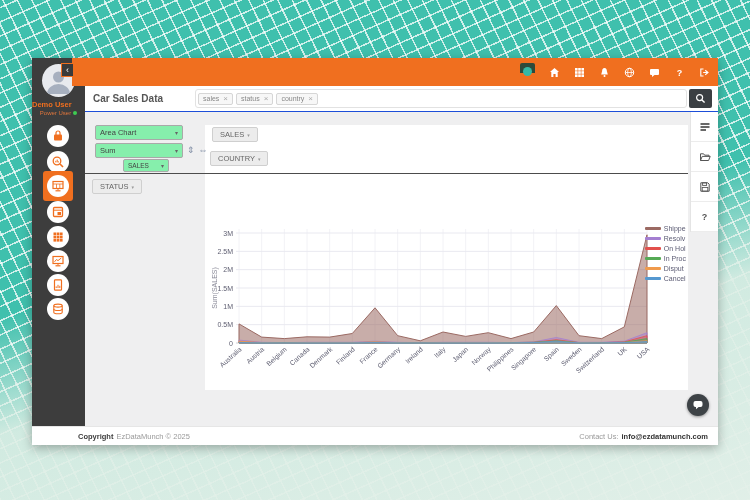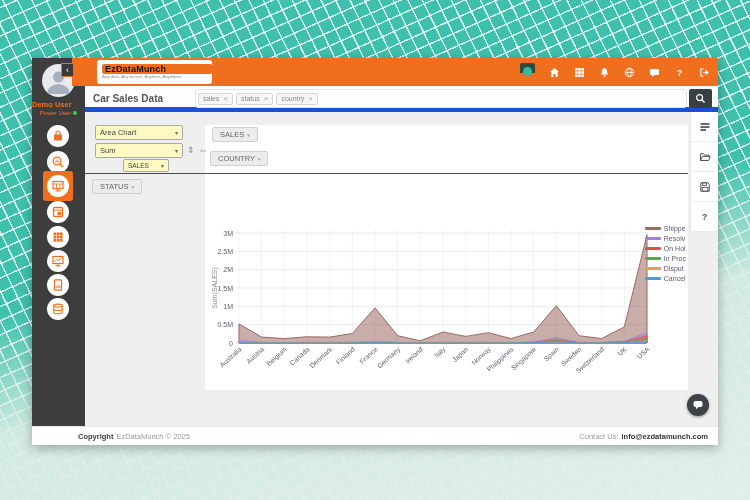--- a/index.html
+++ b/index.html
@@ -38,34 +38,34 @@
   #logo-text-wrap{margin-left:2px;}
   #logo-chip{background:#f06f1f;border-radius:2px;padding:0 3px;font-size:9px;font-weight:bold;color:#111;
     letter-spacing:.2px;white-space:nowrap;}
   #logo-tag{font-size:6px;color:#8a8a8a;transform:scale(.72);transform-origin:left top;white-space:nowrap;}
   #topbar-right{position:absolute;right:8px;top:0;height:28px;display:flex;align-items:center;gap:13px;}
   .tb-icon{width:12px;height:12px;display:flex;align-items:center;justify-content:center;cursor:pointer;}
   #brand-thumb{width:15px;height:19px;border-radius:2px;background:linear-gradient(180deg,#2e4a3a 55%,#f06f1f 55%);
     position:relative;overflow:hidden;}
   #brand-thumb::after{content:"";position:absolute;left:3px;top:4px;width:9px;height:9px;border-radius:50%;background:#35b8a5;}
   
-  #subheader{position:absolute;left:0;top:28px;width:633px;height:26px;background:#fff;border-bottom:5px solid #1d4ed8;box-sizing:border-box;}
+  #subheader{position:absolute;left:0;top:28px;width:633px;height:26px;background:#fff;border-bottom:1px solid #1d4ed8;box-sizing:border-box;}
   #page-title{position:absolute;left:8px;top:7px;font-size:10px;color:#555;font-weight:bold;}
   #chipbar{position:absolute;left:110px;top:3px;width:492px;height:19px;background:#fff;border:1px solid #e2e2e2;
     border-radius:3px;display:flex;align-items:center;padding:0 2px;box-sizing:border-box;gap:3px;}
   .chip{display:flex;align-items:center;background:#f7f7f7;border:1px solid #d6d6d6;border-radius:2px;
     font-size:7px;color:#888;padding:1.5px 4px;cursor:pointer;}
   .chip .x{margin-left:4px;color:#aaa;font-size:8px;line-height:6px;cursor:pointer;}
   #search-btn{position:absolute;right:6px;top:3px;width:23px;height:19px;background:#3a3f43;border-radius:2px;
     display:flex;align-items:center;justify-content:center;cursor:pointer;}
   
   #content{position:absolute;left:0;top:54px;width:633px;height:314px;background:#efeff0;}
   #chart-card{position:absolute;left:120px;top:13px;width:483px;height:265px;background:#fff;}
   #hdivider{position:absolute;left:0;top:61px;width:603px;height:1px;background:#4c4c4c;z-index:3;}
-  .sel{position:absolute;background:#fef9c3;border:1px solid #a9a9a9;border-radius:2px;font-size:7.5px;color:#444;
+  .sel{position:absolute;background:#86efac;border:1px solid #a9a9a9;border-radius:2px;font-size:7.5px;color:#444;
     display:flex;align-items:center;justify-content:space-between;padding:0 4px;box-sizing:border-box;cursor:pointer;}
   .sel .car{color:#666;font-size:6px;}
   .pillbtn{position:absolute;background:#ececec;border:1px solid #cfcfcf;border-radius:2px;font-size:7.5px;color:#666;
     padding:2px 7px;cursor:pointer;display:flex;align-items:center;gap:3px;z-index:4;}
   .pillbtn .car{font-size:5px;color:#999;}
   #resize-icons{position:absolute;left:102px;top:33px;font-size:9px;color:#7d8ba3;letter-spacing:4px;cursor:pointer;}
   
   #chart-title{position:absolute;left:0;top:64px;width:100%;text-align:center;font-size:10.5px;color:#68687a;}
   #chart-svg{position:absolute;left:4px;top:92px;cursor:crosshair;}
   #legend{position:absolute;right:2px;top:100px;display:flex;flex-direction:column;gap:3px;z-index:2;}
@@ -174,30 +174,20 @@
           <path d="M2.8 6.9 a4.2 1.6 0 0 0 8.4 0" fill="none" stroke="#f06f1f" stroke-width="1.1"></path>
         </svg>
       </div>
     </div>
 
     <div id="collapse-btn">‹</div>
 
     <div id="main">
 
       <div id="topbar">
-        <div id="logo-box">
-          <svg width="15" height="15" viewBox="0 0 15 15">
-            <circle cx="9" cy="8" r="5" fill="#2b2b2b"></circle>
-            <path d="M2 10 C1 6 4 3 6 1 C5.5 4 8 4 7.5 7 C10 6.5 9.5 9.5 7 11 C5 12 3 12 2 10 Z" fill="#f06f1f"></path>
-          </svg>
-          <div id="logo-text-wrap">
-            <div id="logo-chip">EzDataMunch</div>
-            <div id="logo-tag">Any data, Any device, Anytime, Anywhere</div>
-          </div>
-        </div>
         <div id="topbar-right">
           <div id="brand-thumb"></div>
           <span class="tb-icon">
             <svg width="11" height="11" viewBox="0 0 11 11">
                 <path d="M5.5 1 L10 5 H8.7 V10 H6.6 V7 H4.4 V10 H2.3 V5 H1 Z" fill="#fff"></path>
               </svg>
           </span>
           <span class="tb-icon">
             <svg width="11" height="11" viewBox="0 0 11 11">
                 <g fill="#fff">

